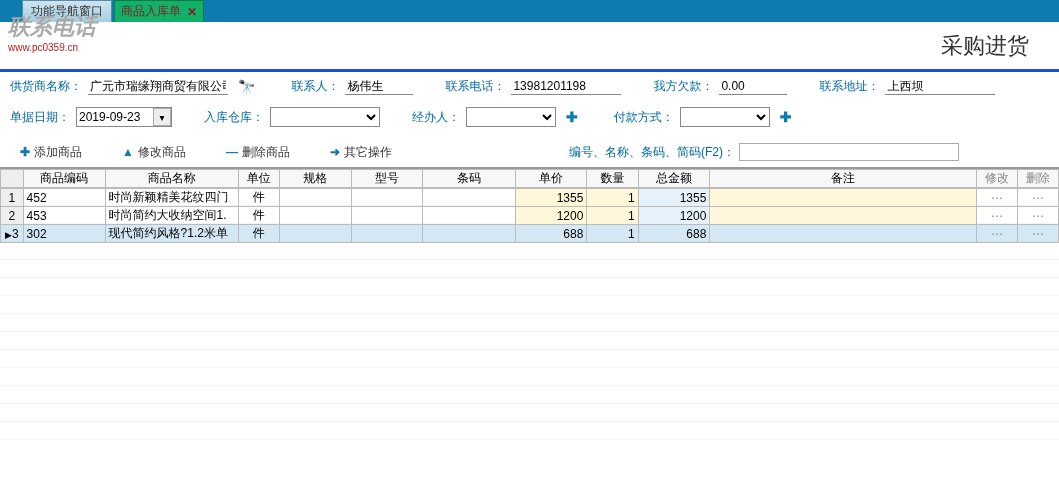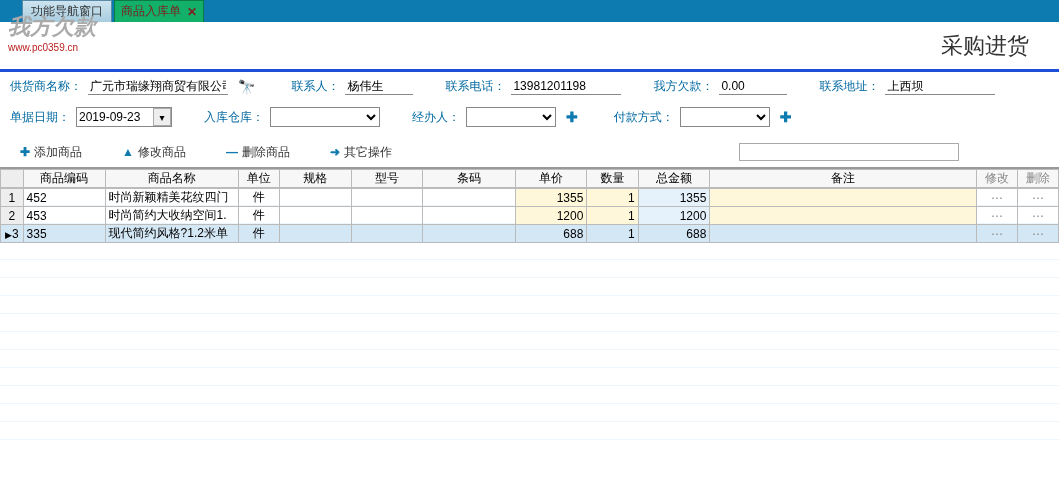--- a/index.html
+++ b/index.html
@@ -74,21 +74,21 @@
   <div class="tab-inactive">
       <span>功能导航窗口</span>
     </div>
   <div class="tab-active">
     <span>商品入库单</span>
     <span class="tab-close">✕</span>
   </div>
 </div>
 
 <div class="watermark">
-  <div class="cn">我方欠款</div>
+  <div class="cn">联系电话</div>
   <div class="url">www.pc0359.cn</div>
 </div>
 
 <div class="pagehdr">
   <h1>采购进货</h1>
 </div>
 
 <div class="formrow">
   <span class="lbl">供货商名称：</span>
   <input class="inp w140" value="广元市瑞缘翔商贸有限公司" style="">
@@ -137,20 +137,21 @@
     </div>
   <div class="tbtn">
       <span class="ic ic-del">—</span>
       <span>删除商品</span>
     </div>
   <div class="tbtn">
       <span class="ic ic-other">➜</span>
       <span>其它操作</span>
     </div>
   <div class="searchwrap">
+    <span class="lbl">编号、名称、条码、简码(F2)：</span>
     <input style="">
   </div>
 </div>
 
 <div class="gridwrap">
   <table>
     <thead>
       <tr>
         <th class="rownum"></th>
         <th class="c-code">商品编码</th>
@@ -196,21 +197,21 @@
             <td class="c-barcode"></td>
             <td class="c-price">1200</td>
             <td class="c-qty">1</td>
             <td class="c-total">1200</td>
             <td class="c-remark"></td>
             <td class="c-mod">⋯</td>
             <td class="c-del">⋯</td>
           </tr>
           <tr class="row-sel">
             <td class="rownum"><span style="font-size:9px">▶</span>3</td>
-            <td class="c-code">335</td>
+            <td class="c-code">302</td>
             <td class="c-name">现代简约风格?1.2米单</td>
             <td class="c-unit">件</td>
             <td class="c-spec"></td>
             <td class="c-model"></td>
             <td class="c-barcode"></td>
             <td class="c-price">688</td>
             <td class="c-qty">1</td>
             <td class="c-total">688</td>
             <td class="c-remark"></td>
             <td class="c-mod">⋯</td>

